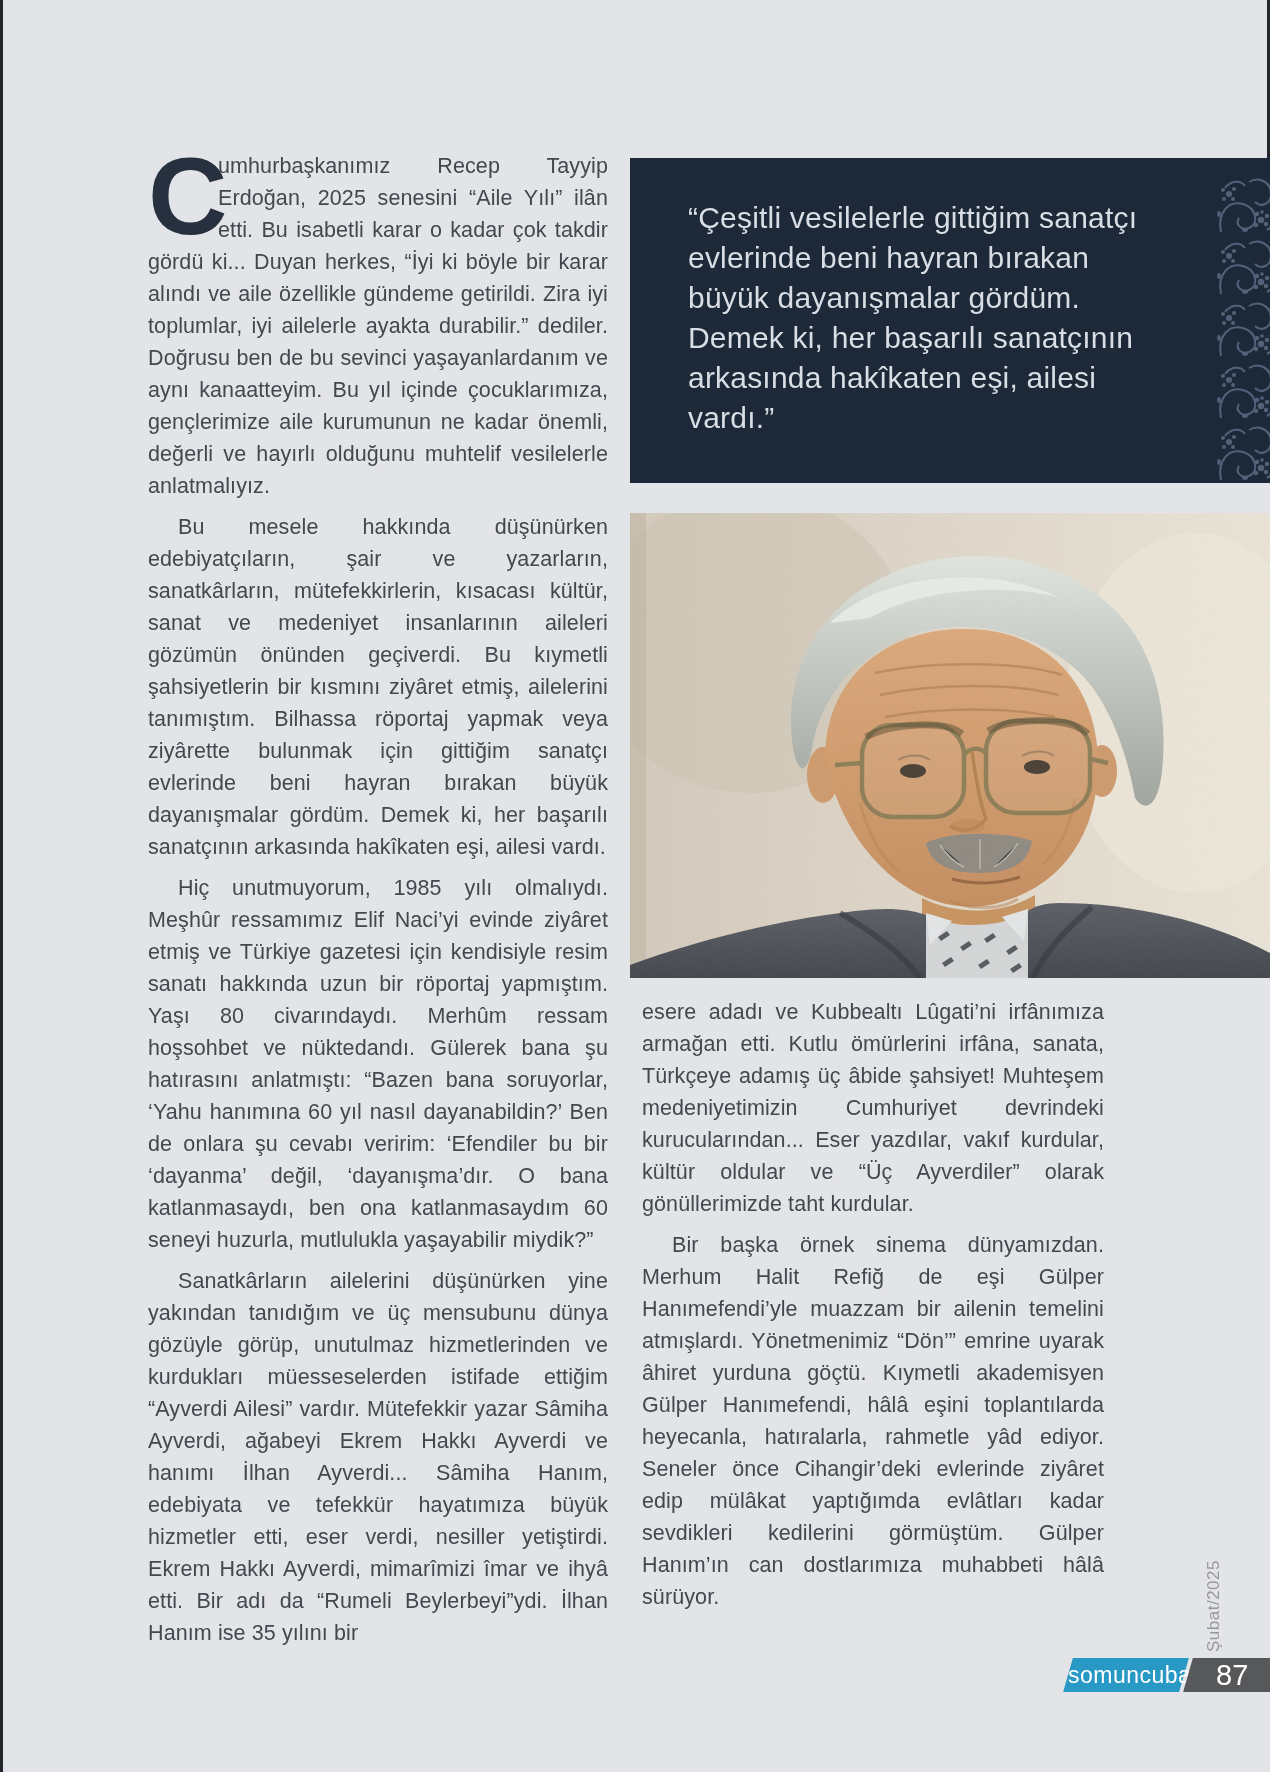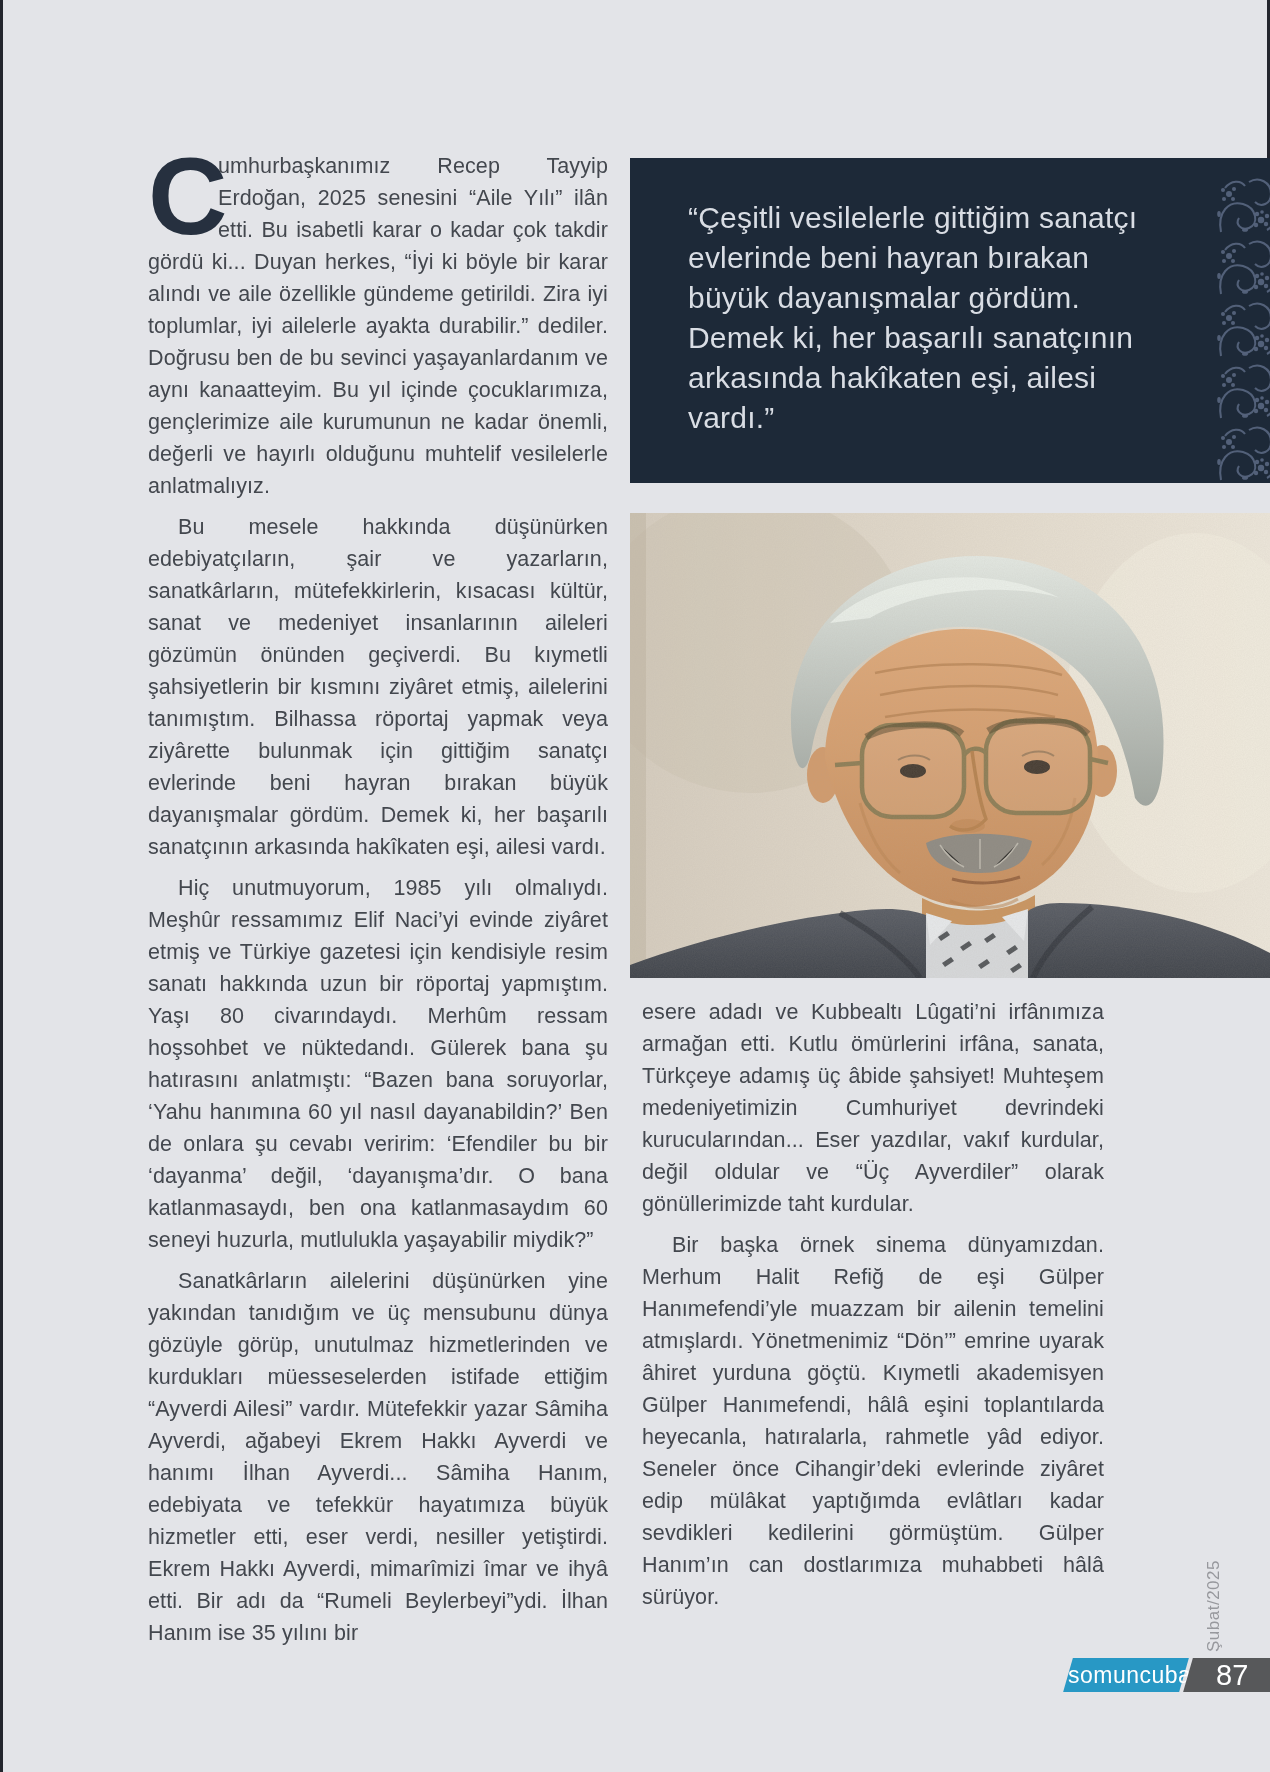--- a/index.html
+++ b/index.html
@@ -208,21 +208,21 @@
         <path d="M380,456 l9,-6 l3,4 l-9,6 z"></path>
       </g>
       <path d="M296,400 L322,408 L300,432 Z" fill="#e6e8ea"></path>
       <path d="M398,396 L372,404 L394,428 Z" fill="#e6e8ea"></path>
 
       <rect x="0" y="0" width="640" height="465" filter="url(#grain)"></rect>
     </svg>
   </div>
 
   <div id="col-right" class="col">
-    <p>esere adadı ve Kubbealtı Lûgati’ni irfânımıza armağan etti. Kutlu ömürlerini irfâna, sanata, Türkçeye adamış üç âbide şahsiyet! Muhteşem medeniyetimizin Cumhuriyet devrindeki kurucularından... Eser yazdılar, vakıf kurdular, değil oldular ve “Üç Ayverdiler” olarak gönüllerimizde taht kurdular.</p>
+    <p>esere adadı ve Kubbealtı Lûgati’ni irfânımıza armağan etti. Kutlu ömürlerini irfâna, sanata, Türkçeye adamış üç âbide şahsiyet! Muhteşem medeniyetimizin Cumhuriyet devrindeki kurucularından... Eser yazdılar, vakıf kurdular, kültür oldular ve “Üç Ayverdiler” olarak gönüllerimizde taht kurdular.</p>
     <p>Bir başka örnek sinema dünyamızdan. Merhum Halit Refiğ de eşi Gülper Hanımefendi’yle muazzam bir ailenin temelini atmışlardı. Yönetmenimiz “Dön’” emrine uyarak âhiret yurduna göçtü. Kıymetli akademisyen Gülper Hanımefendi, hâlâ eşini toplantılarda heyecanla, hatıralarla, rahmetle yâd ediyor. Seneler önce Cihangir’deki evlerinde ziyâret edip mülâkat yaptığımda evlâtları kadar sevdikleri kedilerini görmüştüm. Gülper Hanım’ın can dostlarımıza muhabbeti hâlâ sürüyor.</p>
   </div>
 
   <div id="issue-vertical">Şubat/2025</div>
   <div id="plate-brand" class="footer-plate">
     <span class="unskew">somuncubaba</span>
   </div>
   <div id="plate-num" class="footer-plate">
     <span class="unskew">87</span>
   </div>

